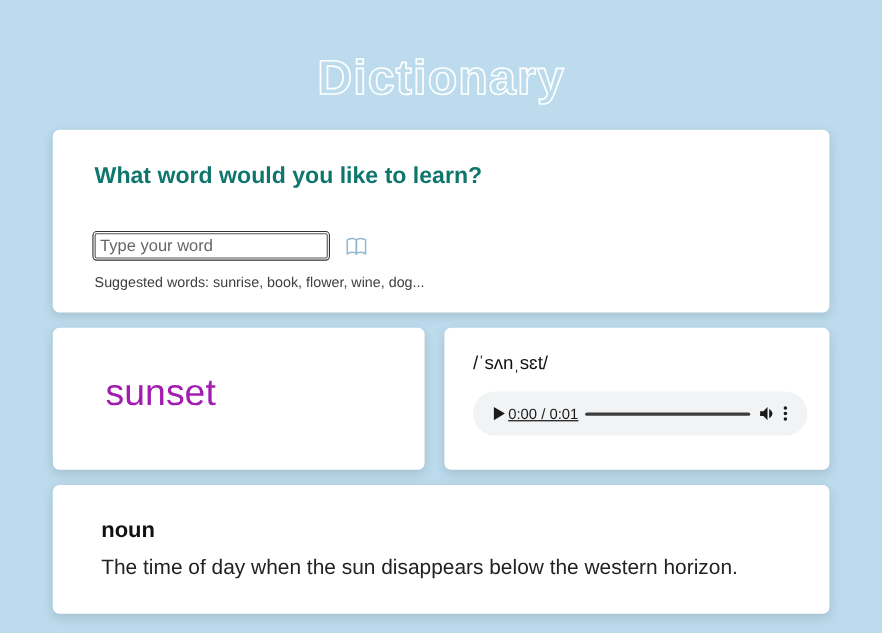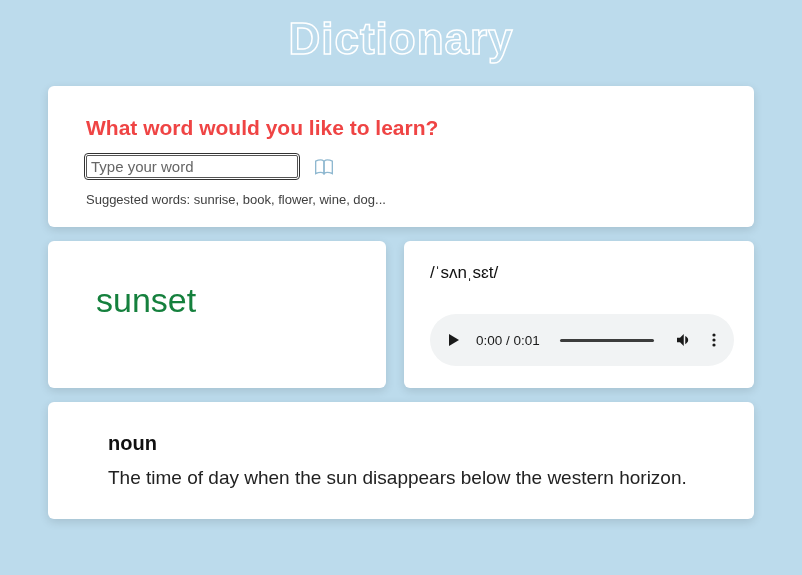--- a/index.html
+++ b/index.html
@@ -12,32 +12,33 @@
   }
   .container { padding: 0 48px; }
   .title {
     text-align: center;
     font-size: 44px;
     font-weight: 700;
     color: #bcdbec;
     -webkit-text-stroke: 1.5px #ffffff;
     padding: 14px 0 22px;
     letter-spacing: 1px;
+    margin-top: 32px;
   }
   .card {
     background: #ffffff;
     border-radius: 6px;
     box-shadow: 0 3px 10px rgba(0,0,0,0.12);
   }
   .search-card { padding: 30px 38px 20px; }
   .prompt {
     font-size: 21px;
     font-weight: 700;
-    color: #ef4444;
-    margin-bottom: 15px;
+    color: #0f766e;
+    margin-bottom: 40px;
   }
   .input-row { display: flex; align-items: center; gap: 16px; }
   .word-input {
     width: 212px;
     font-size: 15px;
     padding: 2px 4px;
     border: 1.5px solid #555;
     outline: 1.5px solid #333;
     outline-offset: 1px;
     border-radius: 2px;
@@ -48,46 +49,46 @@
   .suggest {
     margin-top: 14px;
     font-size: 13px;
     color: #404040;
   }
   .row2 { display: flex; gap: 18px; margin-top: 14px; }
   .word-card {
     flex: 0 0 338px;
     padding: 40px 48px 50px;
   }
-  .word-text { font-size: 34px; font-weight: 400; color: #15803d; }
+  .word-text { font-size: 34px; font-weight: 400; color: #a21caf; }
   .audio-card {
     flex: 1;
     padding: 22px 20px 22px 26px;
   }
-  .phonetic { font-size: 17px; color: #111; margin-bottom: 31px; }
+  .phonetic { font-size: 17px; color: #111; margin-bottom: 16px; }
   .player {
     background: #f1f3f4;
     border-radius: 28px;
-    height: 52px;
+    height: 40px;
     display: flex;
     align-items: center;
     padding: 0 12px 0 16px;
-    gap: 14px;
+    text-decoration: underline;
   }
   .play-btn { cursor: pointer; display: flex; }
   .time { font-size: 13.5px; color: #1a1a1a; }
   .track {
     flex: 1;
     height: 3px;
     background: #3c3c3c;
     border-radius: 2px;
     margin: 0 6px;
   }
   .vol-btn, .menu-btn { cursor: pointer; display: flex; }
-  .def-card { margin-top: 14px; padding: 30px 60px 30px; }
+  .def-card { margin-top: 14px; padding: 30px 44px 30px; }
   .pos { font-size: 20px; font-weight: 700; color: #111; margin-bottom: 12px; }
   .def { font-size: 19px; color: #222; }
 </style>
 </head>
 <body>
 
 <div class="container">
   <h1 class="title">Dictionary</h1>
 
   <div class="card search-card">

